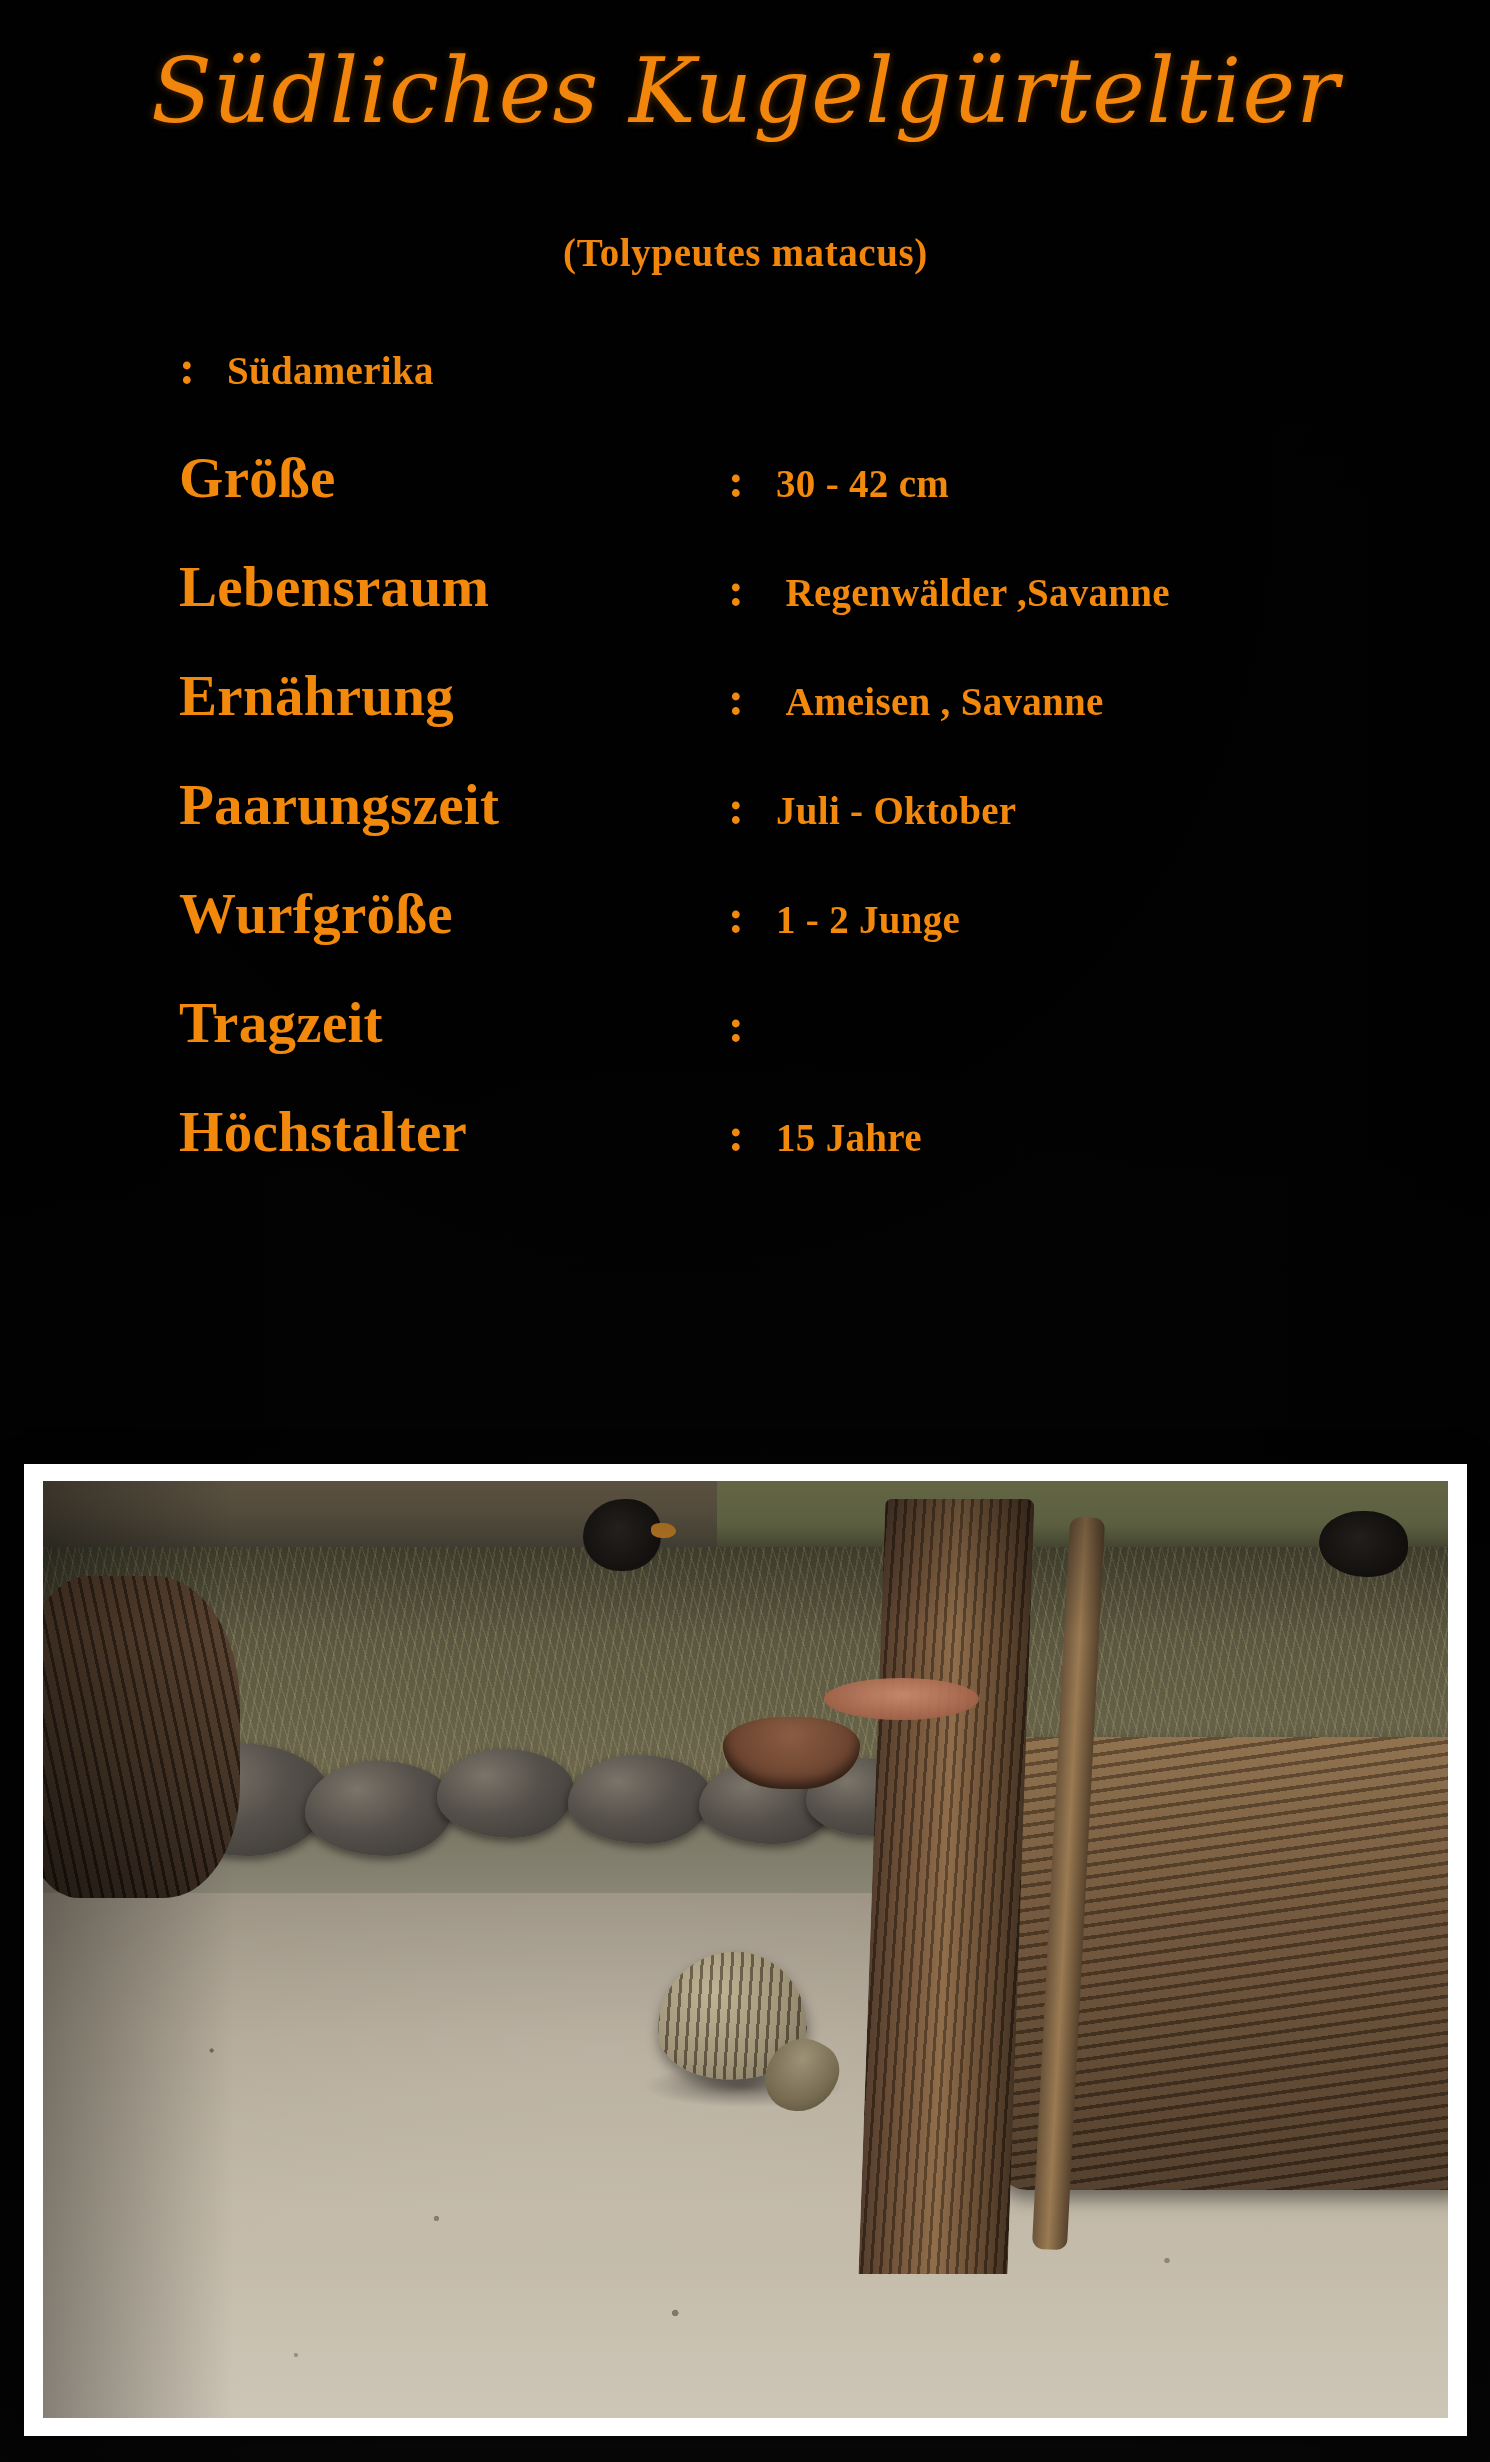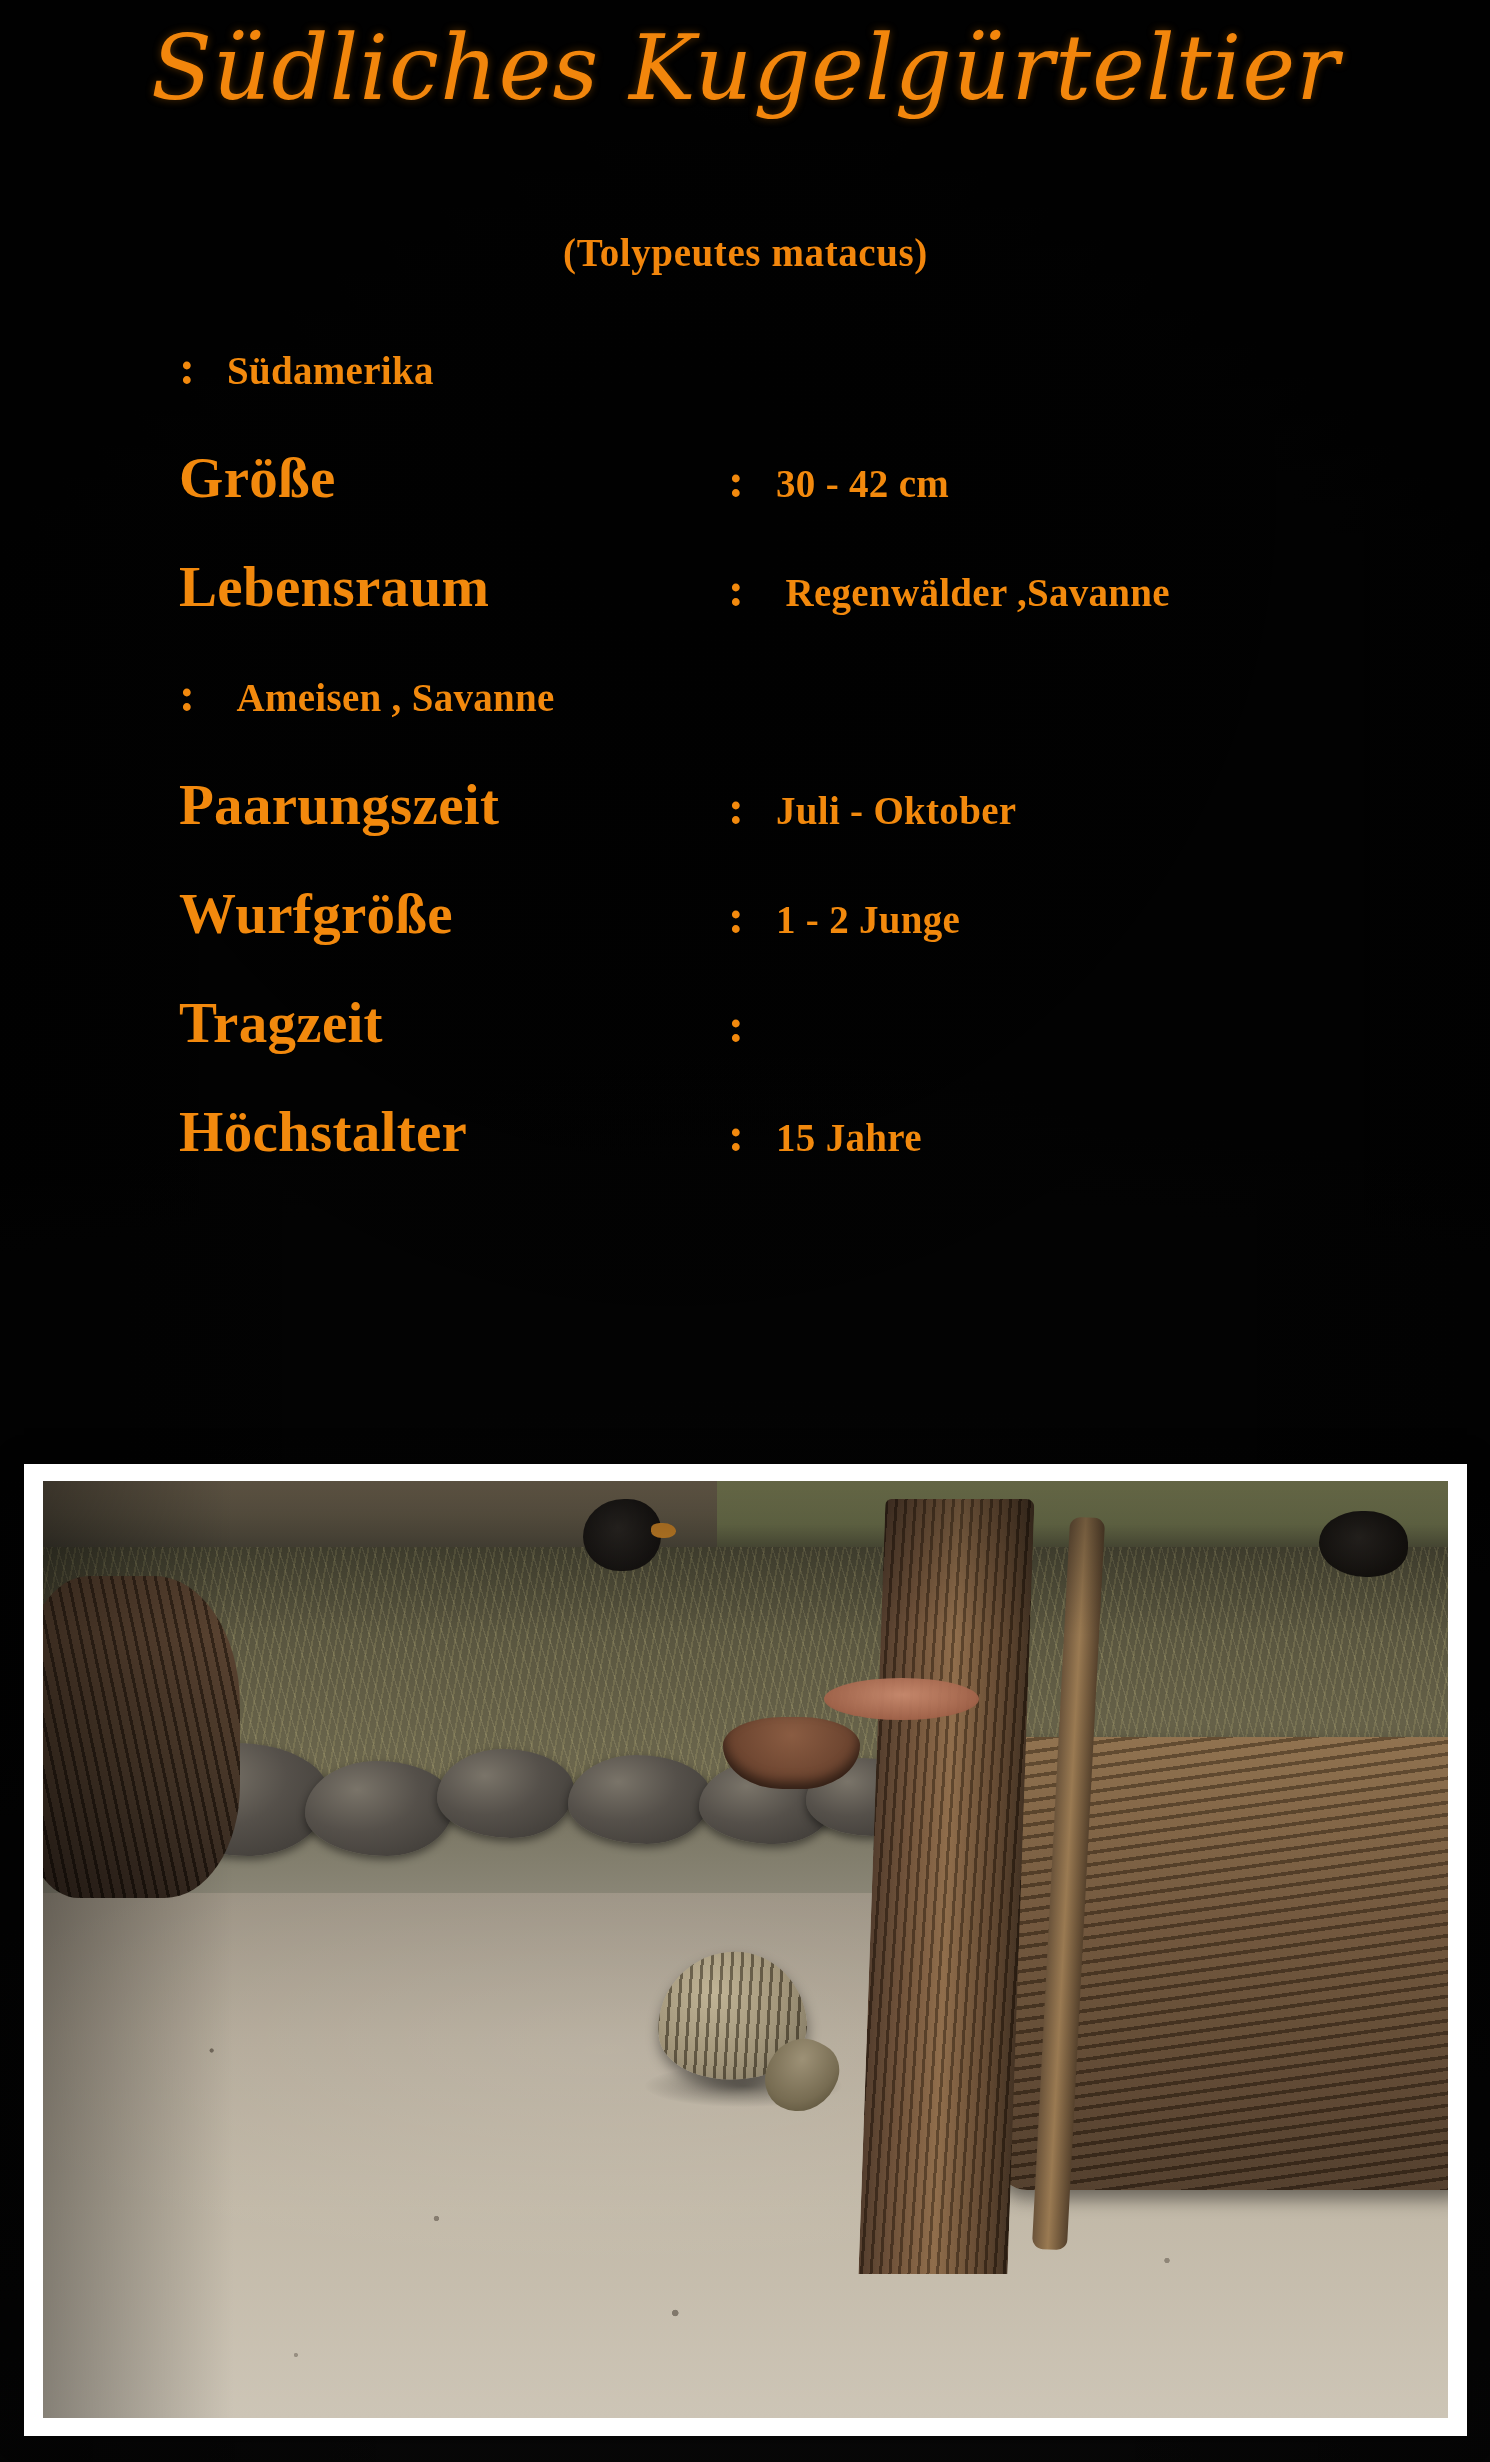--- a/index.html
+++ b/index.html
@@ -25,21 +25,21 @@
     position: absolute;
     inset: 0;
     pointer-events: none;
     background:
       radial-gradient(ellipse 90% 60% at 45% 20%, rgba(0,0,0,0.55) 0%, rgba(0,0,0,0.25) 45%, rgba(0,0,0,0) 75%),
       linear-gradient(90deg, rgba(0,0,0,0.45) 0%, rgba(0,0,0,0.0) 30%, rgba(0,0,0,0.0) 70%, rgba(0,0,0,0.35) 100%);
   }
 
   .title {
     position: absolute;
-    top: 20px;
+    top: 43px;
     left: 0;
     width: 100%;
     text-align: center;
     font-family: "DejaVu Serif", serif;
     font-style: italic;
     font-weight: 400;
     font-size: 89px;
     line-height: 1.1;
     letter-spacing: 1.2px;
     color: #f2860c;
@@ -282,20 +282,21 @@
       <div class="fact-value">30 - 42 cm</div>
     </div>
 
     <div class="fact-row indent">
       <div class="fact-label">Lebensraum</div>
       <div class="fact-colon">:</div>
       <div class="fact-value">Regenwälder ,Savanne</div>
     </div>
 
     <div class="fact-row indent">
+      <div class="fact-label">Ernährung</div>
       <div class="fact-colon">:</div>
       <div class="fact-value">Ameisen , Savanne</div>
     </div>
 
     <div class="fact-row">
       <div class="fact-label">Paarungszeit</div>
       <div class="fact-colon">:</div>
       <div class="fact-value">Juli - Oktober</div>
     </div>
 

